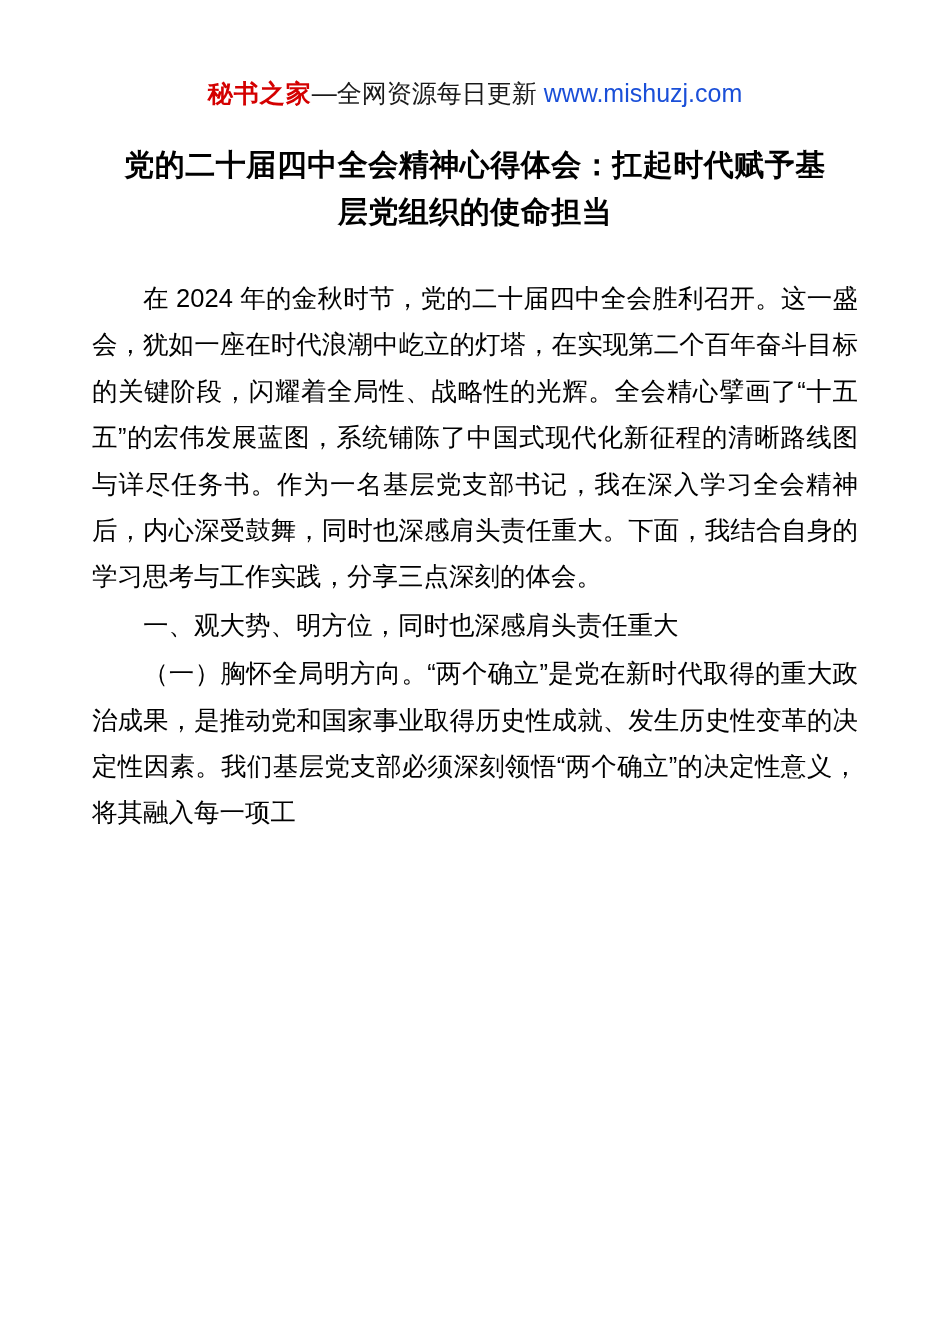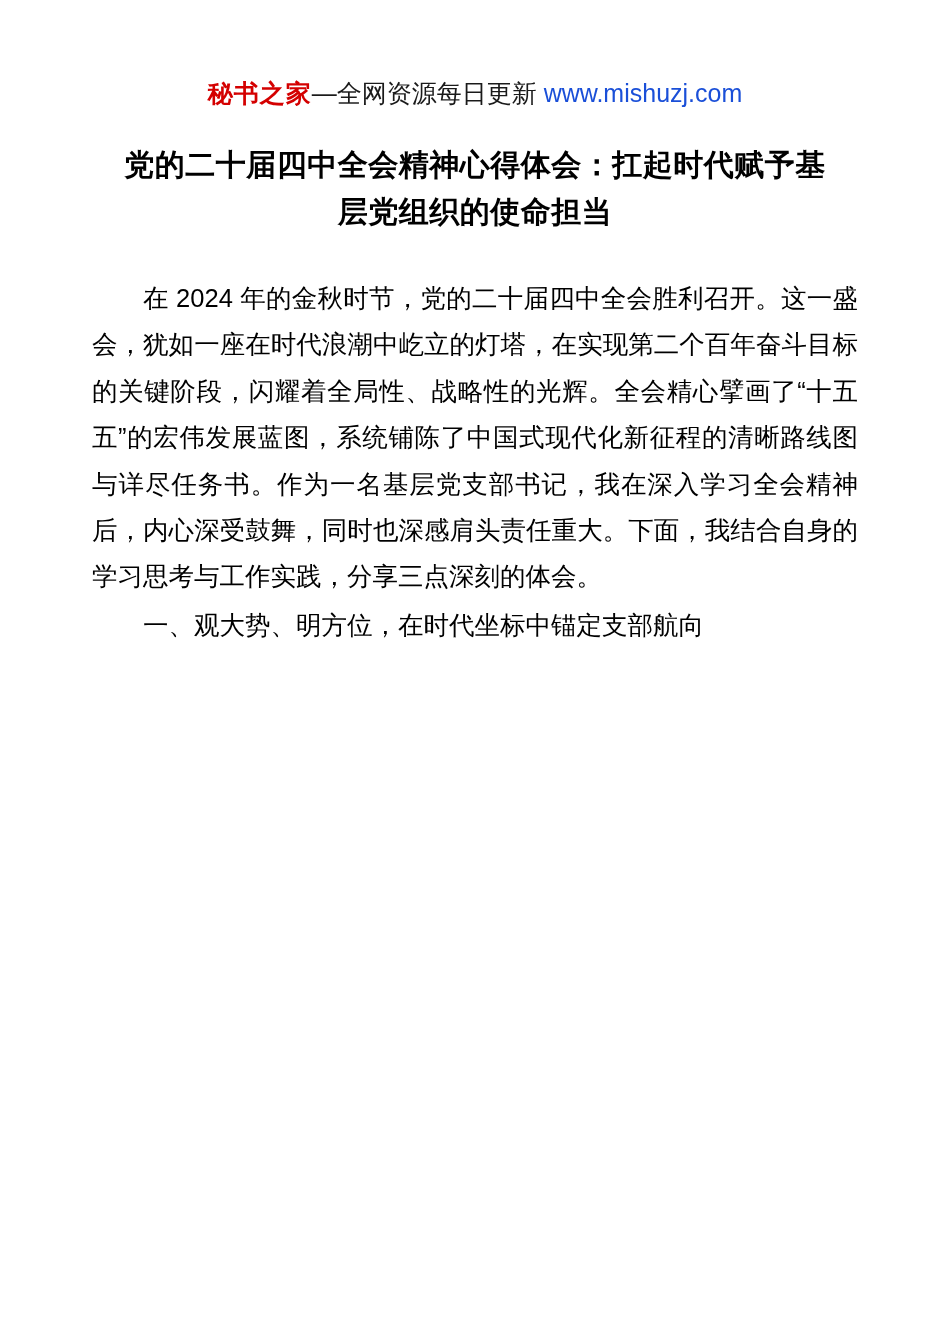--- a/index.html
+++ b/index.html
@@ -67,15 +67,16 @@
 
 <div class="page">
 
   <div class="watermark">
     <span class="brand">秘书之家</span><span class="tagline">—全网资源每日更新 </span><span class="url">www.mishuzj.com</span>
   </div>
 
   <h1 class="doc-title">党的二十届四中全会精神心得体会：扛起时代赋予基层党组织的使命担当</h1>
 
   <p class="para">在 2024 年的金秋时节，党的二十届四中全会胜利召开。这一盛会，犹如一座在时代浪潮中屹立的灯塔，在实现第二个百年奋斗目标的关键阶段，闪耀着全局性、战略性的光辉。全会精心擘画了“十五五”的宏伟发展蓝图，系统铺陈了中国式现代化新征程的清晰路线图与详尽任务书。作为一名基层党支部书记，我在深入学习全会精神后，内心深受鼓舞，同时也深感肩头责任重大。下面，我结合自身的学习思考与工作实践，分享三点深刻的体会。</p>
-  <p class="para">一、观大势、明方位，在时代坐标中锚定支部航向</p>
+  <p class="para">一、观大势、明方位，同时也深感肩头责任重大</p>
+  <p class="para">（一）胸怀全局明方向。“两个确立”是党在新时代取得的重大政治成果，是推动党和国家事业取得历史性成就、发生历史性变革的决定性因素。我们基层党支部必须深刻领悟“两个确立”的决定性意义，将其融入每一项工</p>
 
 </div>
 
 </body></html>

